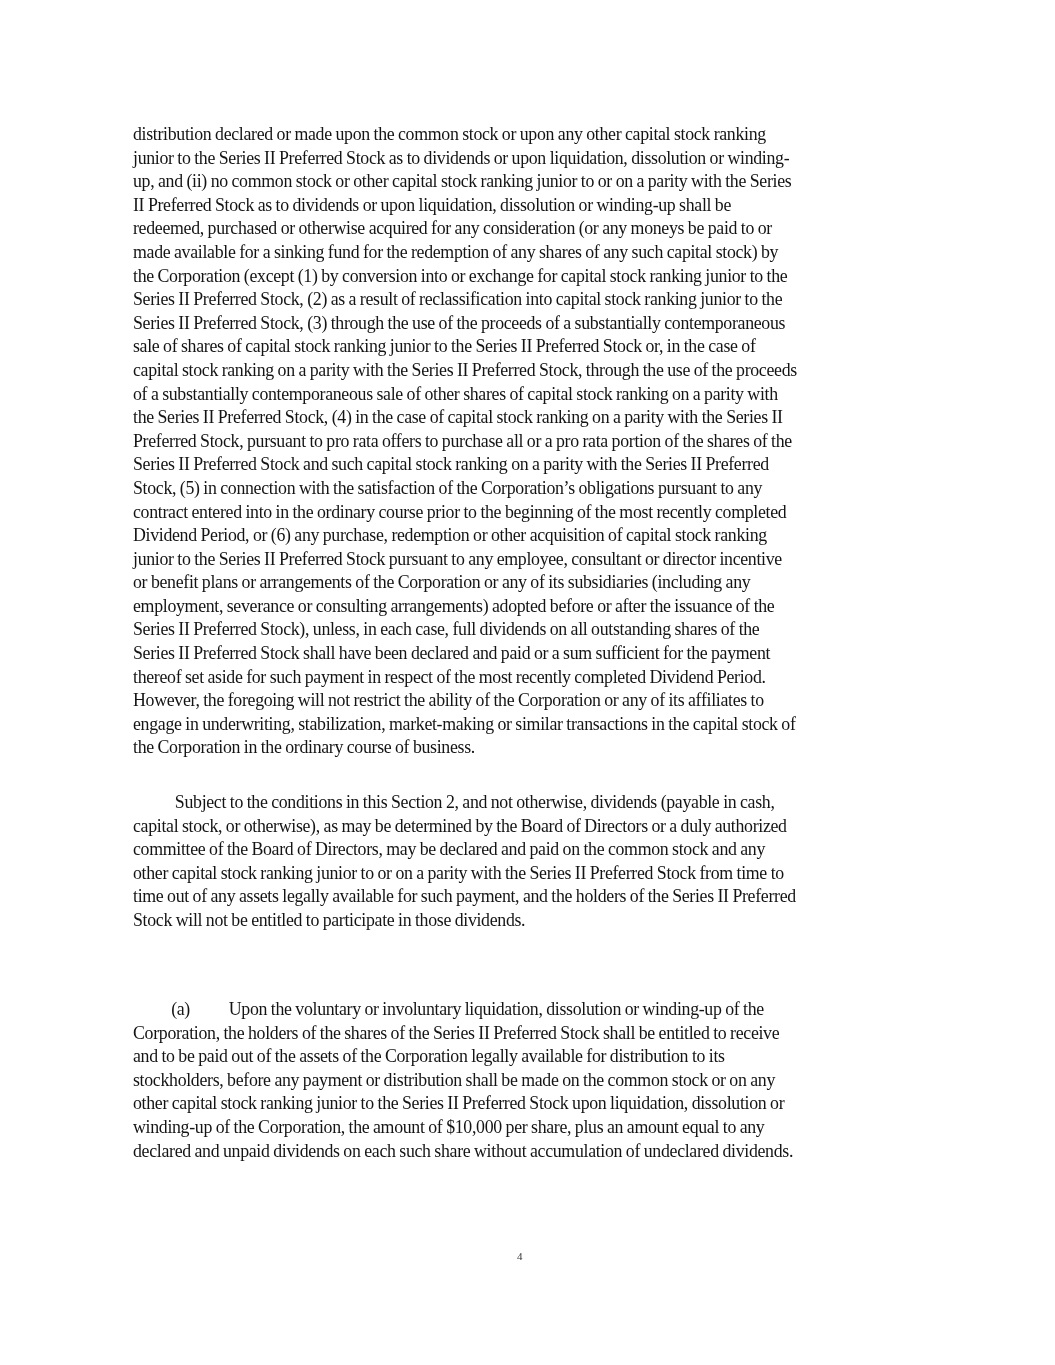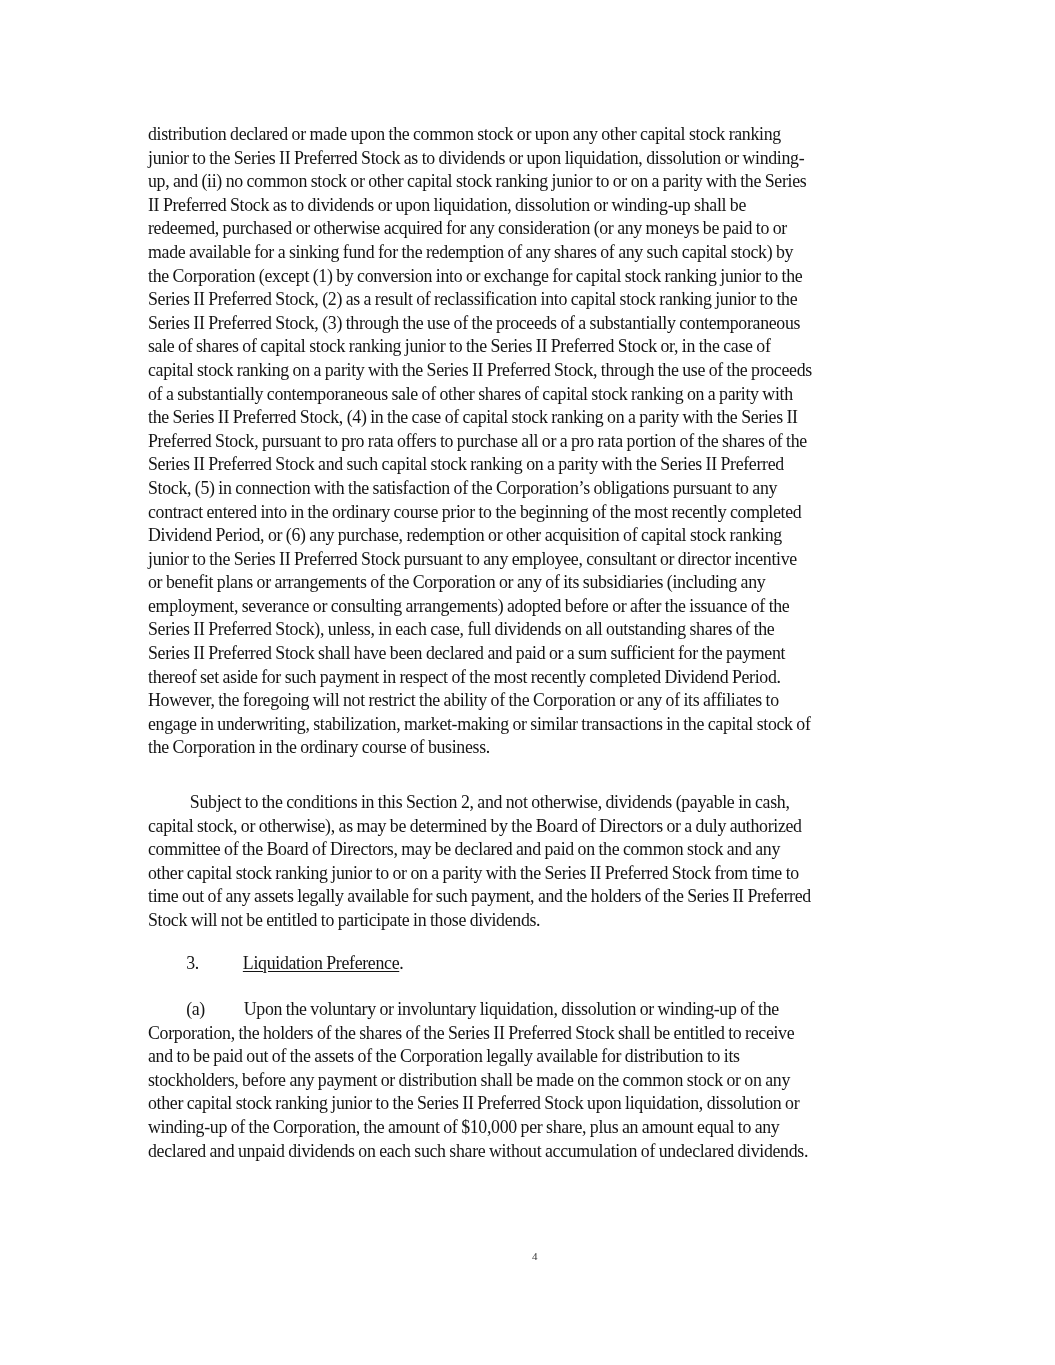--- a/index.html
+++ b/index.html
@@ -10,21 +10,21 @@
     body {
       width: 1055px;
       height: 1365px;
       position: relative;
       overflow: hidden;
       font-family: "Liberation Serif", "DejaVu Serif", serif;
       color: #141414;
     }
     .page {
       position: absolute;
-      left: 15px;
+      left: 0;
       top: 0;
       width: 1002px;
       height: 1365px;
       background: #ffffff;
     }
     .block {
       position: absolute;
       left: 133px;
       width: 840px;
     }
@@ -105,23 +105,20 @@
 
   <div class="block" id="para2">
     <span class="line indent-first">Subject to the conditions in this Section 2, and not otherwise, dividends (payable in cash,</span>
     <span class="line">capital stock, or otherwise), as may be determined by the Board of Directors or a duly authorized</span>
     <span class="line">committee of the Board of Directors, may be declared and paid on the common stock and any</span>
     <span class="line">other capital stock ranking junior to or on a parity with the Series II Preferred Stock from time to</span>
     <span class="line">time out of any assets legally available for such payment, and the holders of the Series II Preferred</span>
     <span class="line">Stock will not be entitled to participate in those dividends.</span>
   </div>
 
-  <div class="block" id="heading3">
-    <span class="line"><span class="heading-num">3.</span><span class="heading-title">Liquidation Preference</span><span>.</span></span>
-  </div>
 
   <div class="block" id="para3">
     <span class="line"><span class="sub-label">(a)</span><span>Upon the voluntary or involuntary liquidation, dissolution or winding-up of the</span></span>
     <span class="line">Corporation, the holders of the shares of the Series II Preferred Stock shall be entitled to receive</span>
     <span class="line">and to be paid out of the assets of the Corporation legally available for distribution to its</span>
     <span class="line">stockholders, before any payment or distribution shall be made on the common stock or on any</span>
     <span class="line">other capital stock ranking junior to the Series II Preferred Stock upon liquidation, dissolution or</span>
     <span class="line">winding-up of the Corporation, the amount of $10,000 per share, plus an amount equal to any</span>
     <span class="line">declared and unpaid dividends on each such share without accumulation of undeclared dividends.</span>
   </div>

